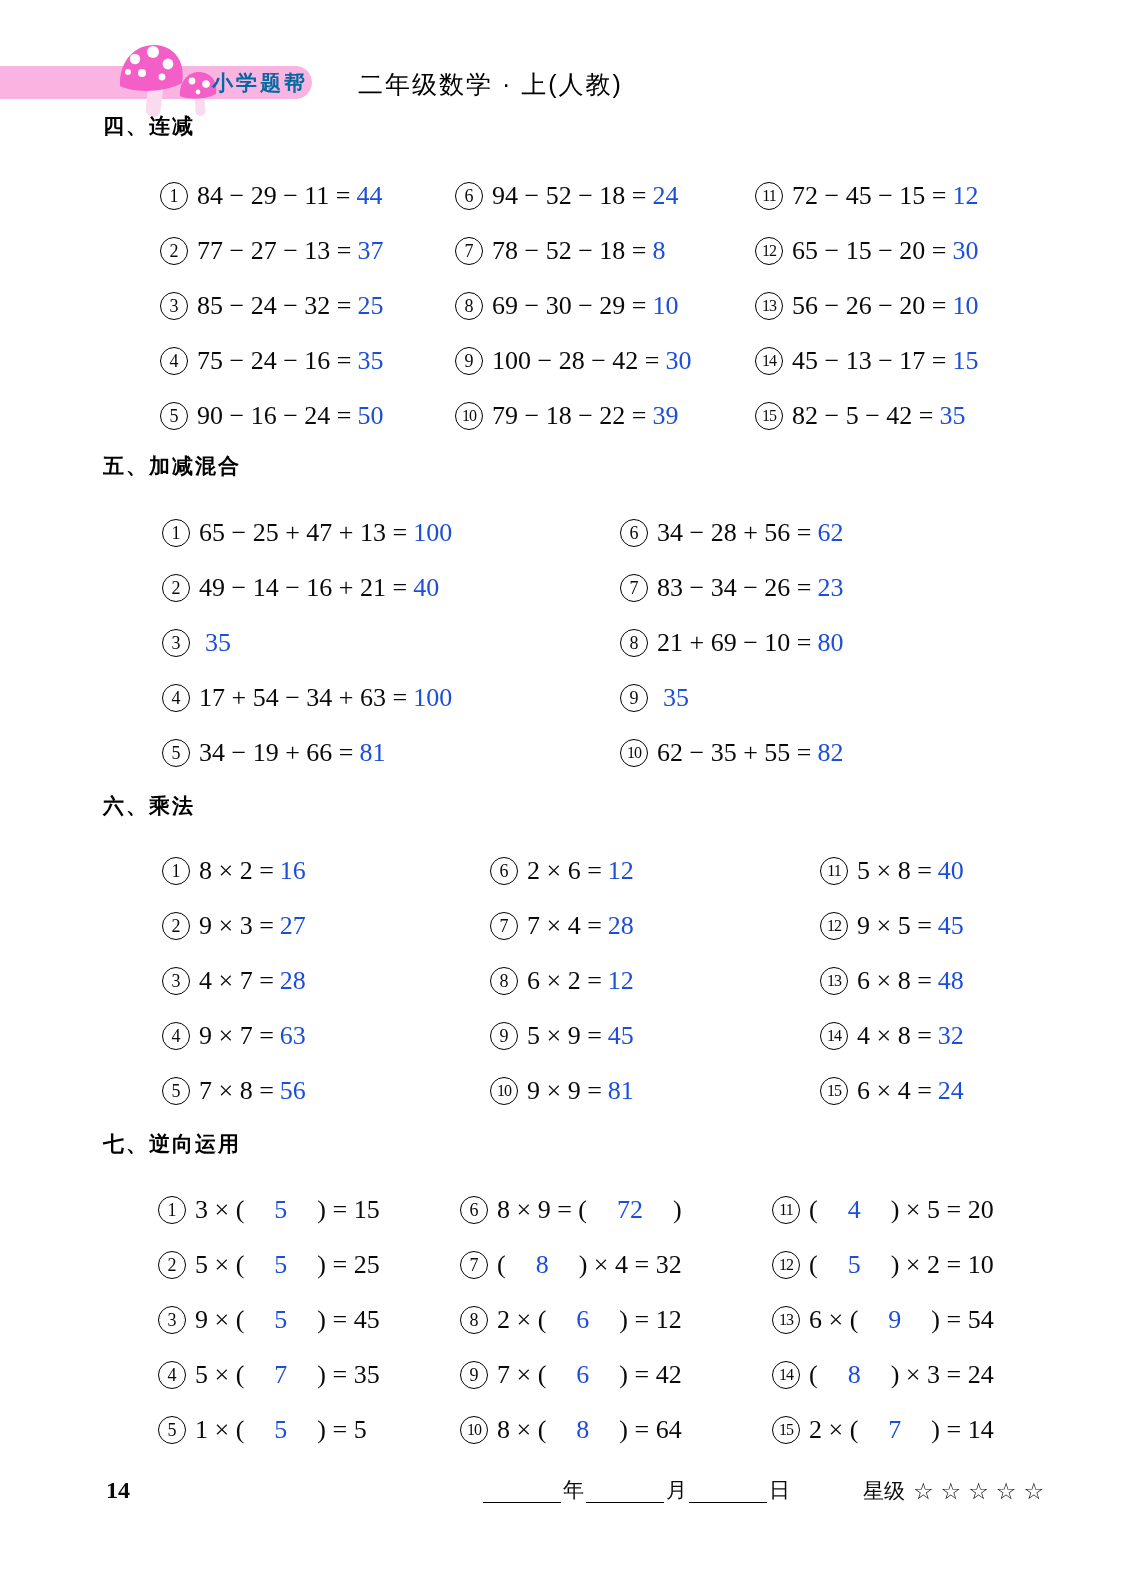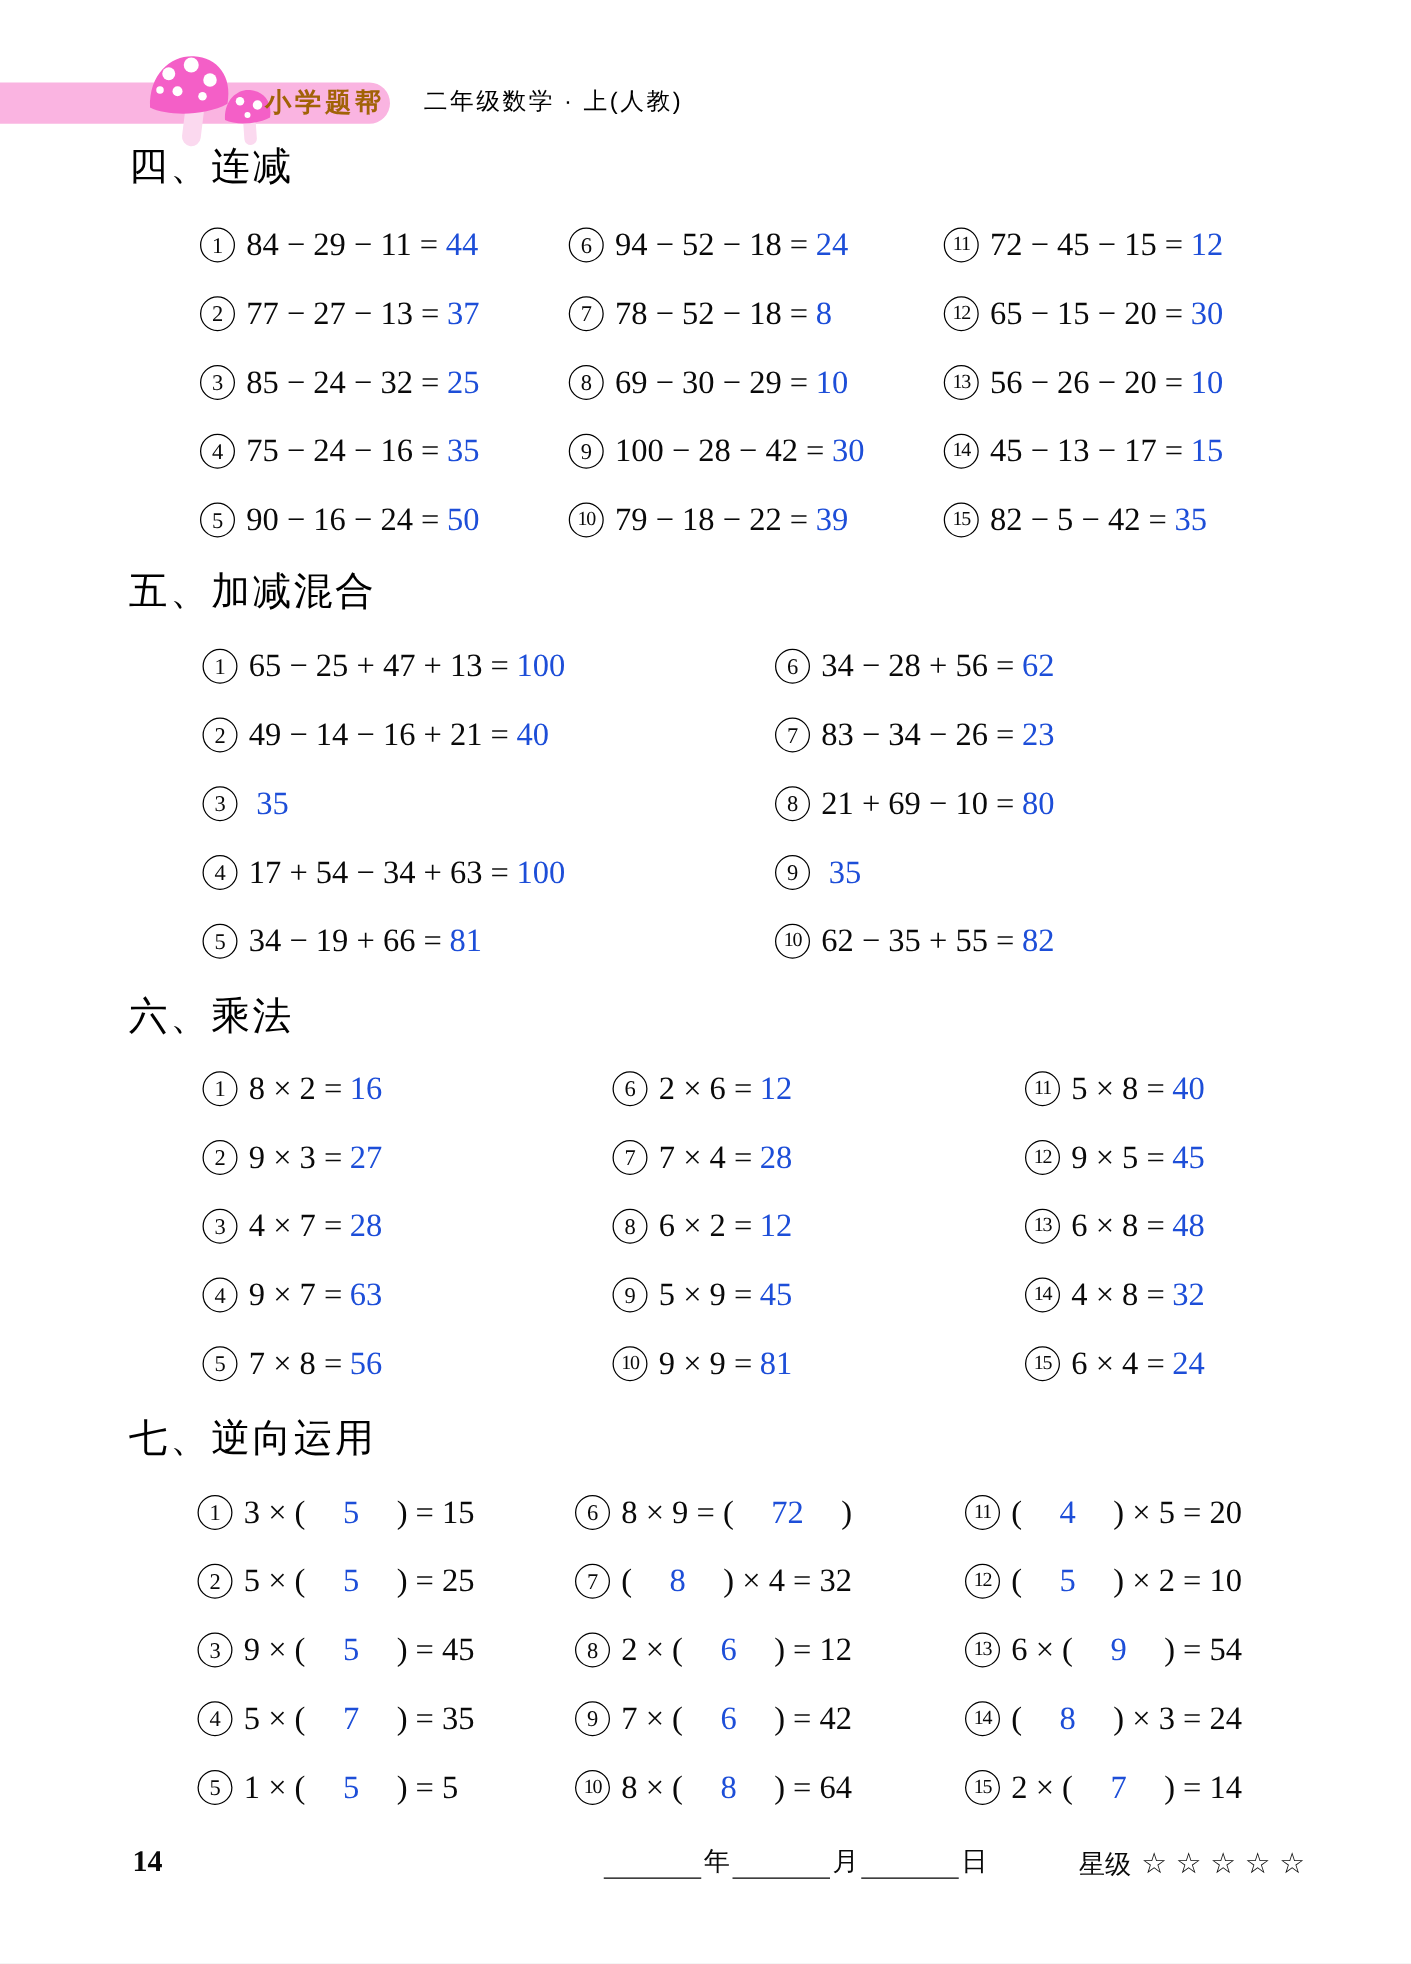--- a/index.html
+++ b/index.html
@@ -4,31 +4,31 @@
 <style>
   html,body{margin:0;padding:0;background:#e8e8e8;}
   .page{position:relative;width:1129px;height:1571px;background:#ffffff;overflow:hidden;
         font-family:"Liberation Serif",serif;color:#0a0a0a;}
 
   
   .banner{position:absolute;left:0;top:66px;width:312px;height:33px;
           background:#fab4e1;border-radius:0 17px 17px 0;}
   .logo-text{position:absolute;left:212px;top:69px;width:96px;
              font-family:"Liberation Sans",sans-serif;font-weight:700;
-             font-size:21px;color:#a16207;letter-spacing:3px;line-height:28px;}
+             font-size:21px;color:#0369a1;letter-spacing:3px;line-height:28px;}
   .mushrooms{position:absolute;left:116px;top:40px;width:102px;height:80px;}
-  .edition{position:absolute;left:339px;top:68px;
-           font-family:"Liberation Sans",sans-serif;font-size:19px;
+  .edition{position:absolute;left:358px;top:68px;
+           font-family:"Liberation Sans",sans-serif;font-size:25px;
            color:#000;letter-spacing:2px;font-weight:500;}
 
   
   .sec{position:absolute;left:0;width:1129px;}
   .sec-title{position:absolute;left:103px;top:0;
-             font-family:"Liberation Sans",sans-serif;font-weight:400;
-             font-size:31px;letter-spacing:2px;color:#000;}
+             font-family:"Liberation Sans",sans-serif;font-weight:700;
+             font-size:21px;letter-spacing:2px;color:#000;}
   .grid{position:absolute;display:grid;grid-auto-flow:column;
         grid-template-rows:repeat(5,55px);}
   #sec4{top:112px;} #sec4 .grid{top:56px;left:160px;grid-template-columns:295px 300px auto;}
   #sec5{top:452px;} #sec5 .grid{top:53px;left:162px;grid-template-columns:458px auto;}
   #sec6{top:792px;} #sec6 .grid{top:51px;left:162px;grid-template-columns:328px 330px auto;}
   #sec7{top:1130px;}#sec7 .grid{top:52px;left:158px;grid-template-columns:302px 312px auto;}
 
   .row{display:flex;align-items:center;font-size:26px;white-space:pre;}
   .circ{flex:0 0 auto;box-sizing:border-box;width:28px;height:28px;
         border:1.6px solid #000;border-radius:50%;

